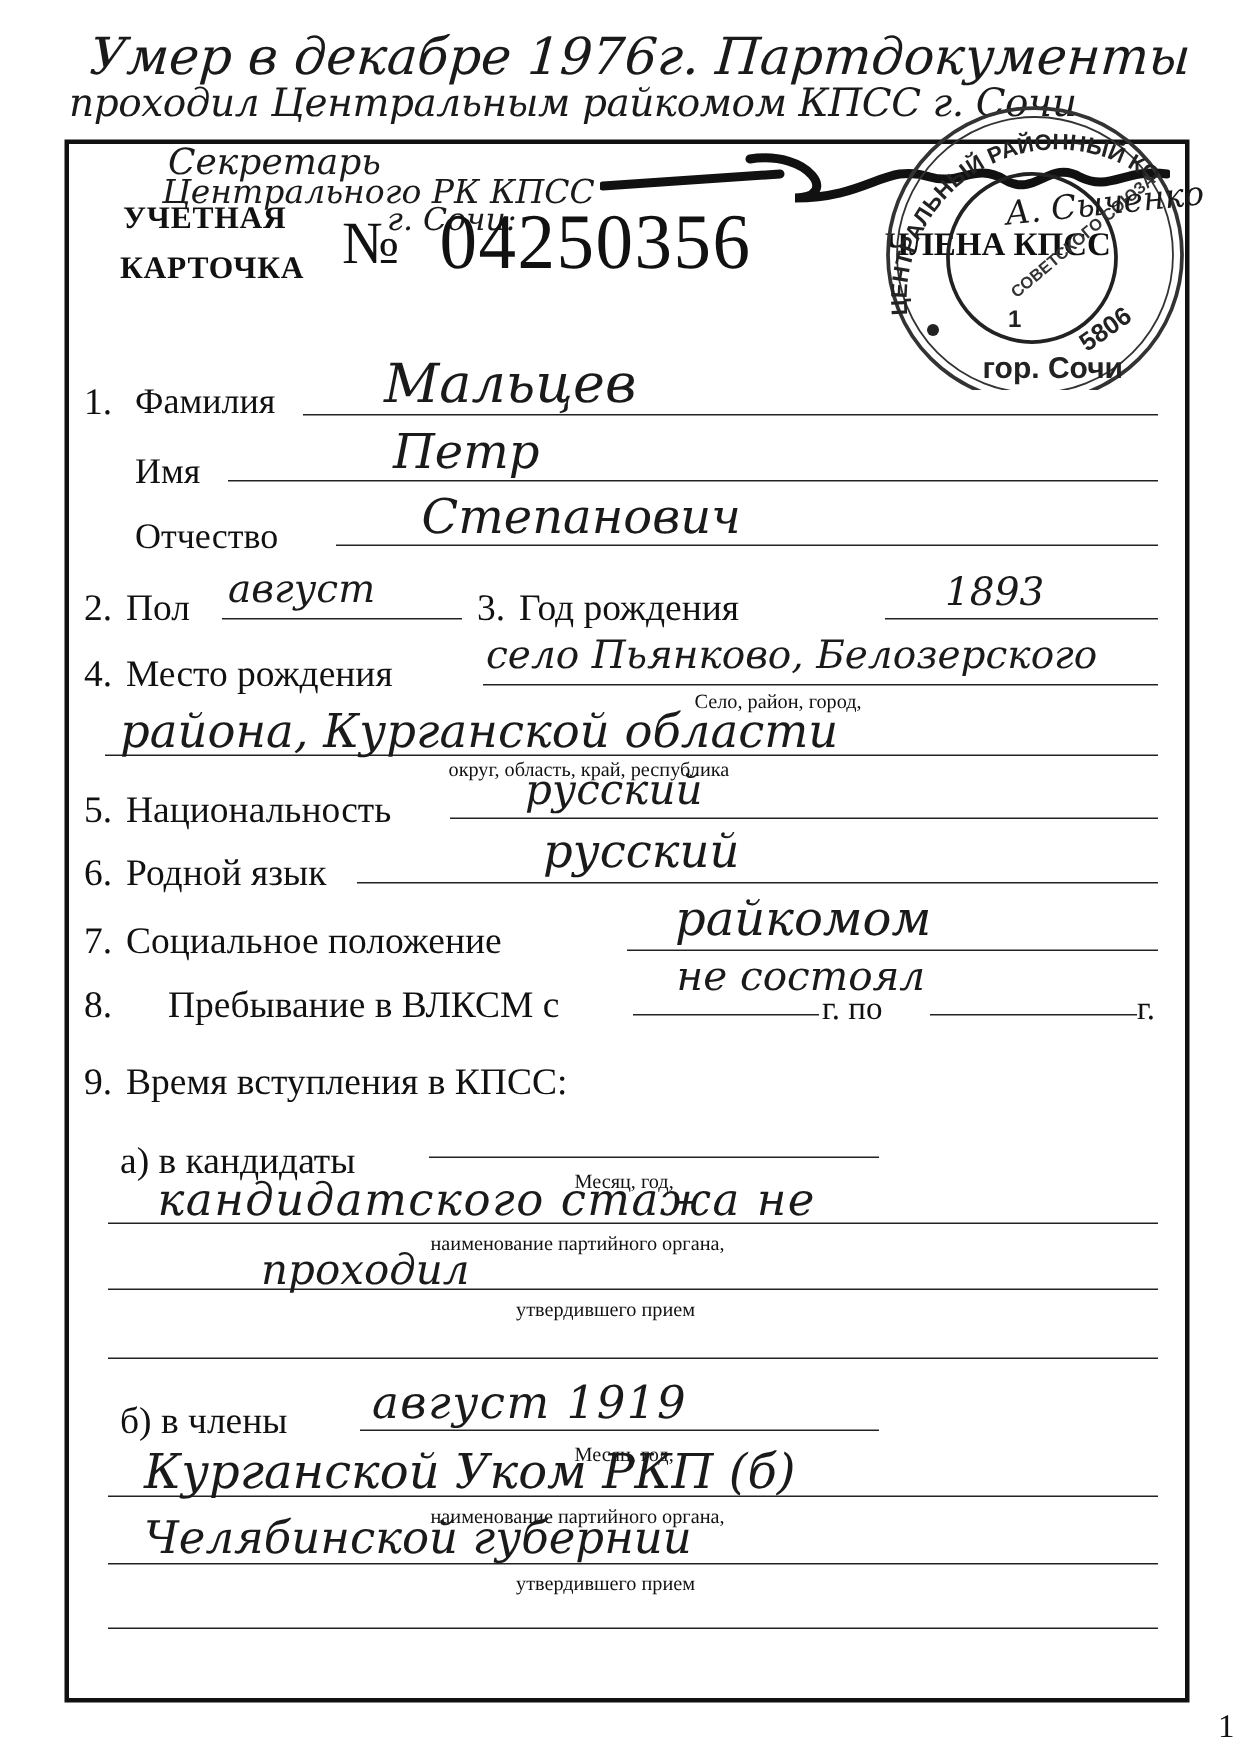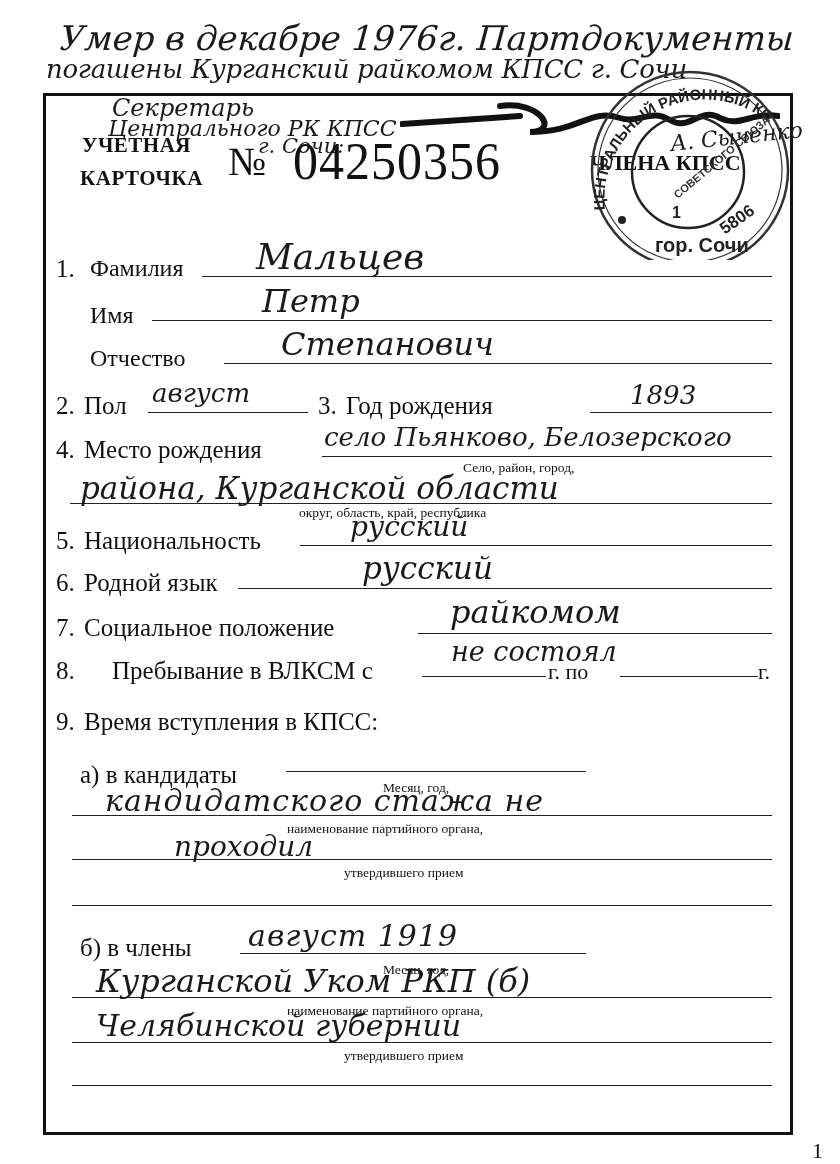--- a/index.html
+++ b/index.html
@@ -10,21 +10,21 @@
   .label { font-family: "Liberation Serif", "DejaVu Serif", serif; font-size: 25px; white-space: nowrap; line-height: 1; }
   .rule { position: absolute; height: 0; border-top: 1.6px solid #222; }
   .hint { font-family: "Liberation Serif", "DejaVu Serif", serif; font-size: 13.5px; white-space: nowrap; line-height: 1; }
   .frame { position: absolute; left: 43px; top: 93px; width: 744px; height: 1036px; border: 3px solid #111; box-sizing: content-box; }
   .stamp { position: absolute; left: 560px; top: 60px; width: 240px; height: 200px; }
 </style>
 </head>
 <body>
 
 <div class="abs hand" style="left:60px; top:18px; font-size:34px; transform: skewX(-4deg);">Умер в декабре 1976г. Партдокументы</div>
-<div class="abs hand" style="left:46px; top:54px; font-size:26px; letter-spacing:-0.3px;">погашены Курганский райкомом КПСС г. Сочи</div>
+<div class="abs hand" style="left:46px; top:54px; font-size:26px; letter-spacing:-0.3px;">проходил Центральным райкомом КПСС г. Сочи</div>
 
 <div class="frame"></div>
 
 <div class="abs hand" style="left:112px; top:94px; font-size:24px;">Секретарь</div>
 <div class="abs hand" style="left:108px; top:116px; font-size:22px;">Центрального РК КПСС</div>
 <div class="abs hand" style="left:258px; top:134px; font-size:21px;">г. Сочи:</div>
 <div class="abs" style="left:400px; top:102px; width:380px; height:36px;">
   <svg width="380" height="36" viewBox="0 0 380 36">
     <path d="M2 22 L120 14 M100 4 C140 -2 160 30 130 30 C180 30 190 6 220 16 C240 22 250 6 270 18 C290 30 300 4 320 16 C340 26 350 10 378 14" stroke="#111" stroke-width="6" fill="none" stroke-linecap="round"></path>
   </svg>

